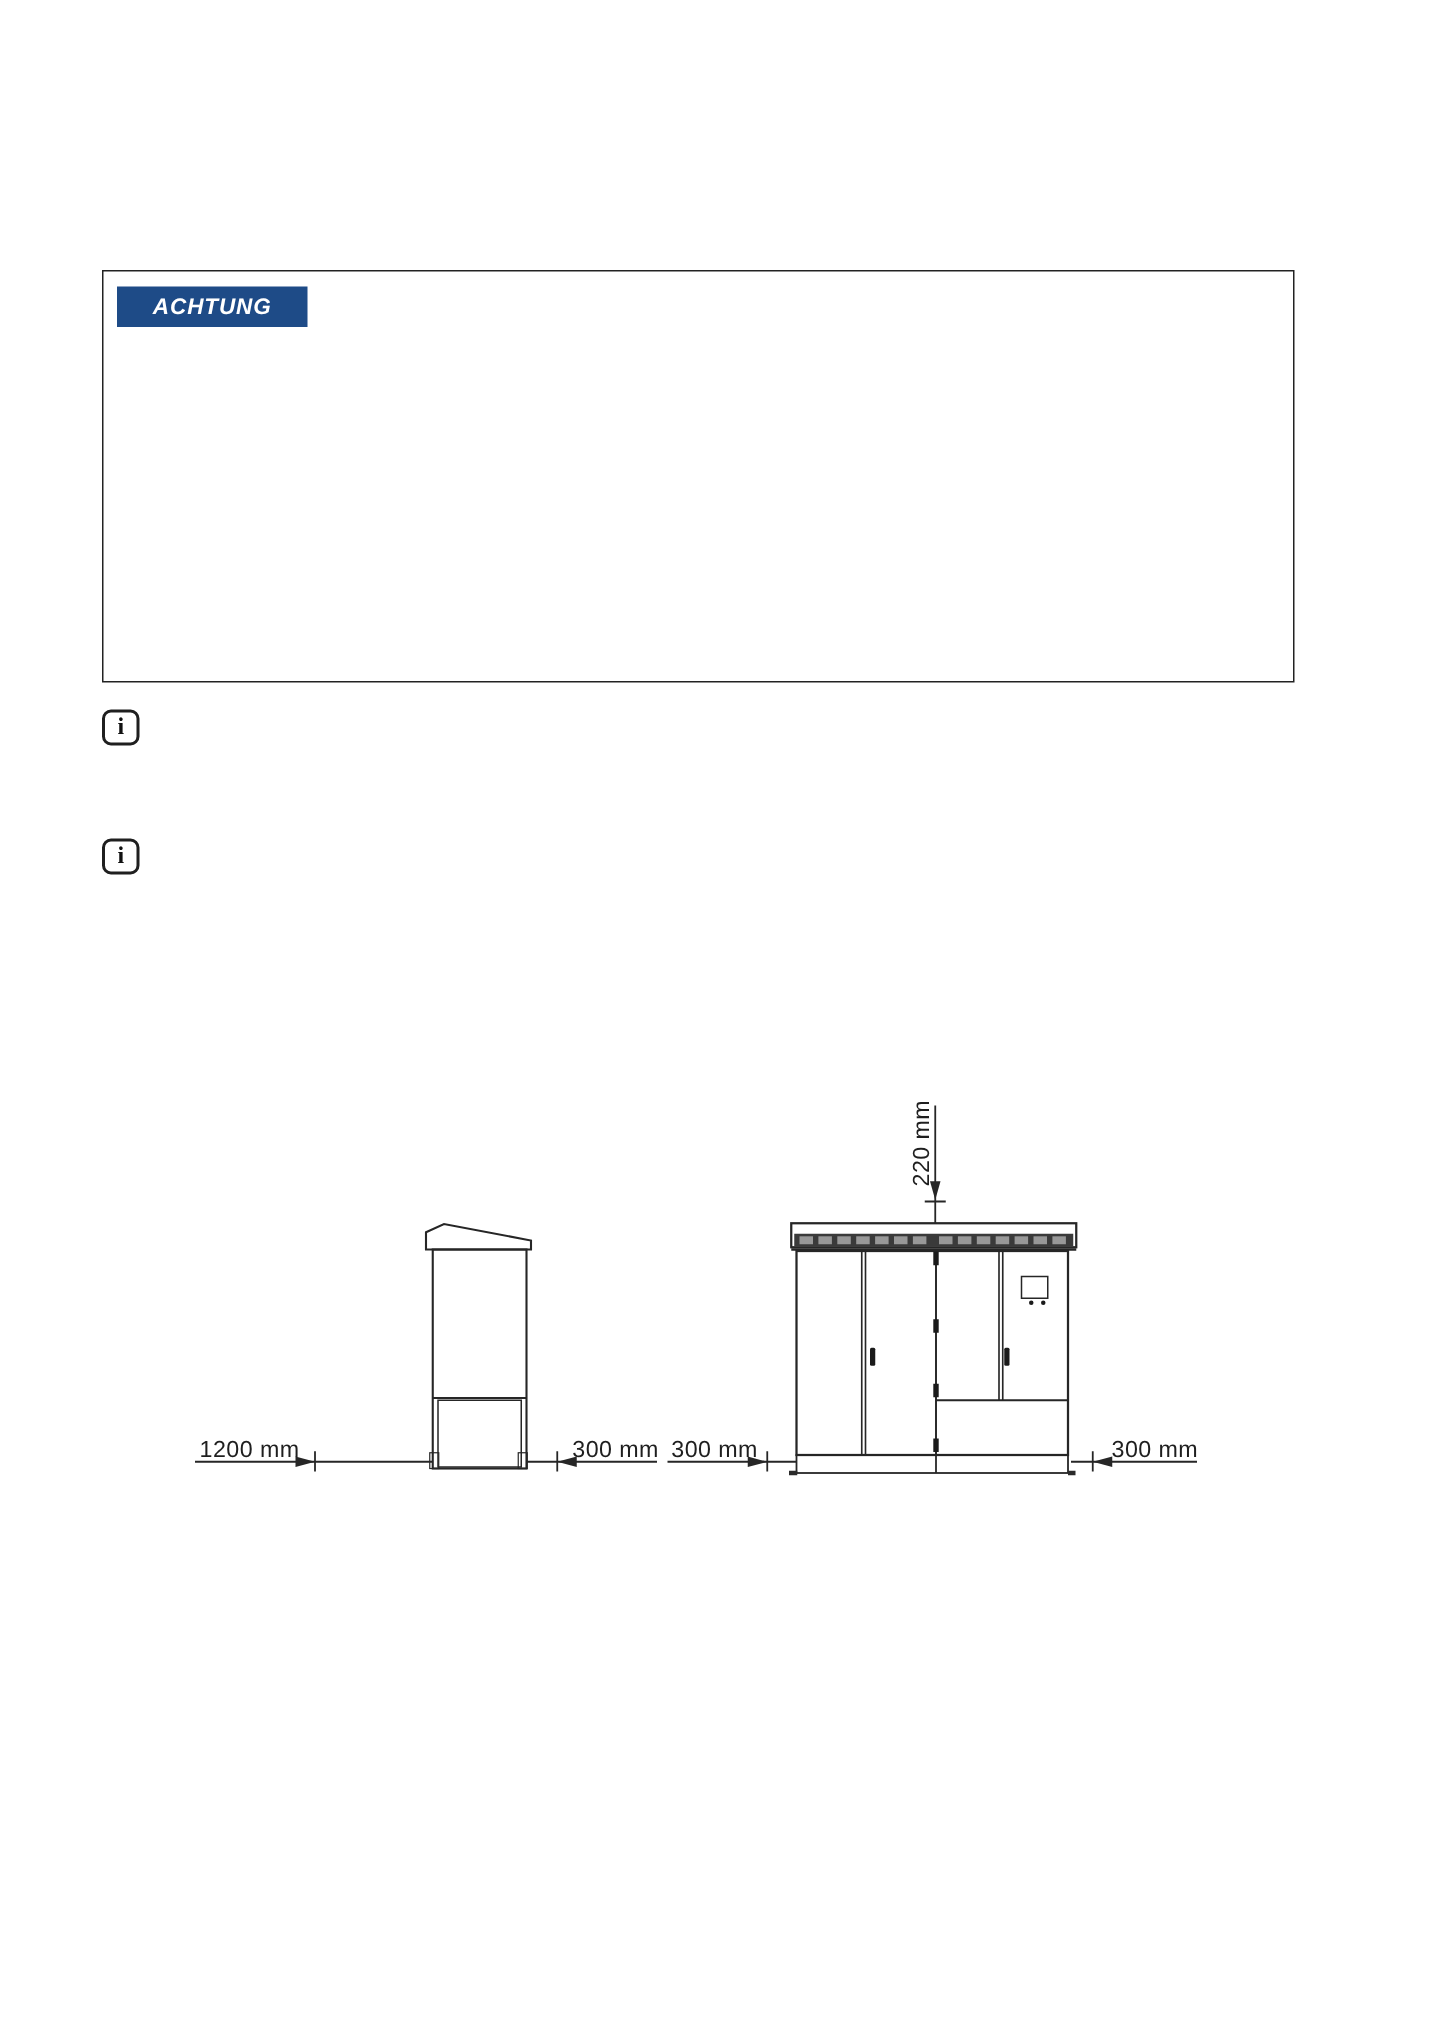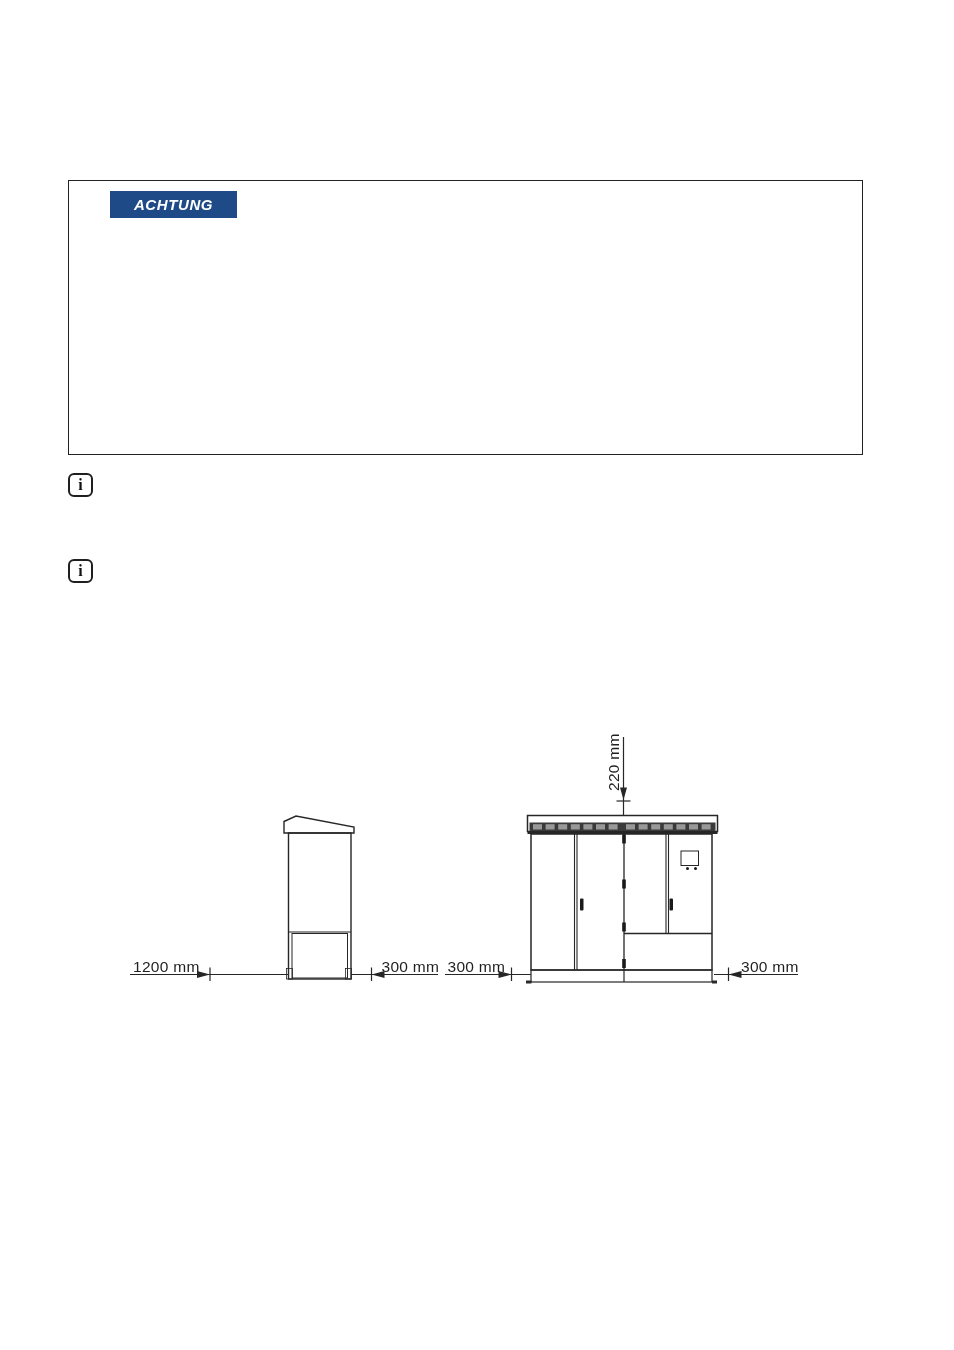--- a/index.html
+++ b/index.html
@@ -2,21 +2,21 @@
 <html><head>
 <meta charset="utf-8">
 <style>
   html,body{margin:0;padding:0;background:#ffffff;}
   .page{position:relative;width:954px;height:1350px;background:#ffffff;overflow:hidden;
         font-family:"Liberation Sans",sans-serif;}
   
   .warning-box{position:absolute;left:68px;top:180px;width:795px;height:275px;
                border:1.5px solid #222222;box-sizing:border-box;background:#ffffff;}
   .warning-badge{position:absolute;left:9px;top:10px;width:127px;height:27px;
-                 background:#1e4b87;display:flex;align-items:center;justify-content:center;margin-left:32px;}
+                 background:#1e4b87;display:flex;align-items:center;justify-content:center;}
   .warning-badge span{color:#ffffff;font-weight:700;font-style:italic;font-size:15px;
                       letter-spacing:0.6px;}
   
   .info-icon{position:absolute;left:68px;width:25px;height:24px;border:2px solid #1f1f1f;
              border-radius:6px;box-sizing:border-box;display:flex;align-items:center;
              justify-content:center;background:#ffffff;
              font-family:"Liberation Serif",serif;font-weight:700;font-size:16px;color:#111111;}
   .info-icon.n1{top:473px;}
   .info-icon.n2{top:559px;}
   

